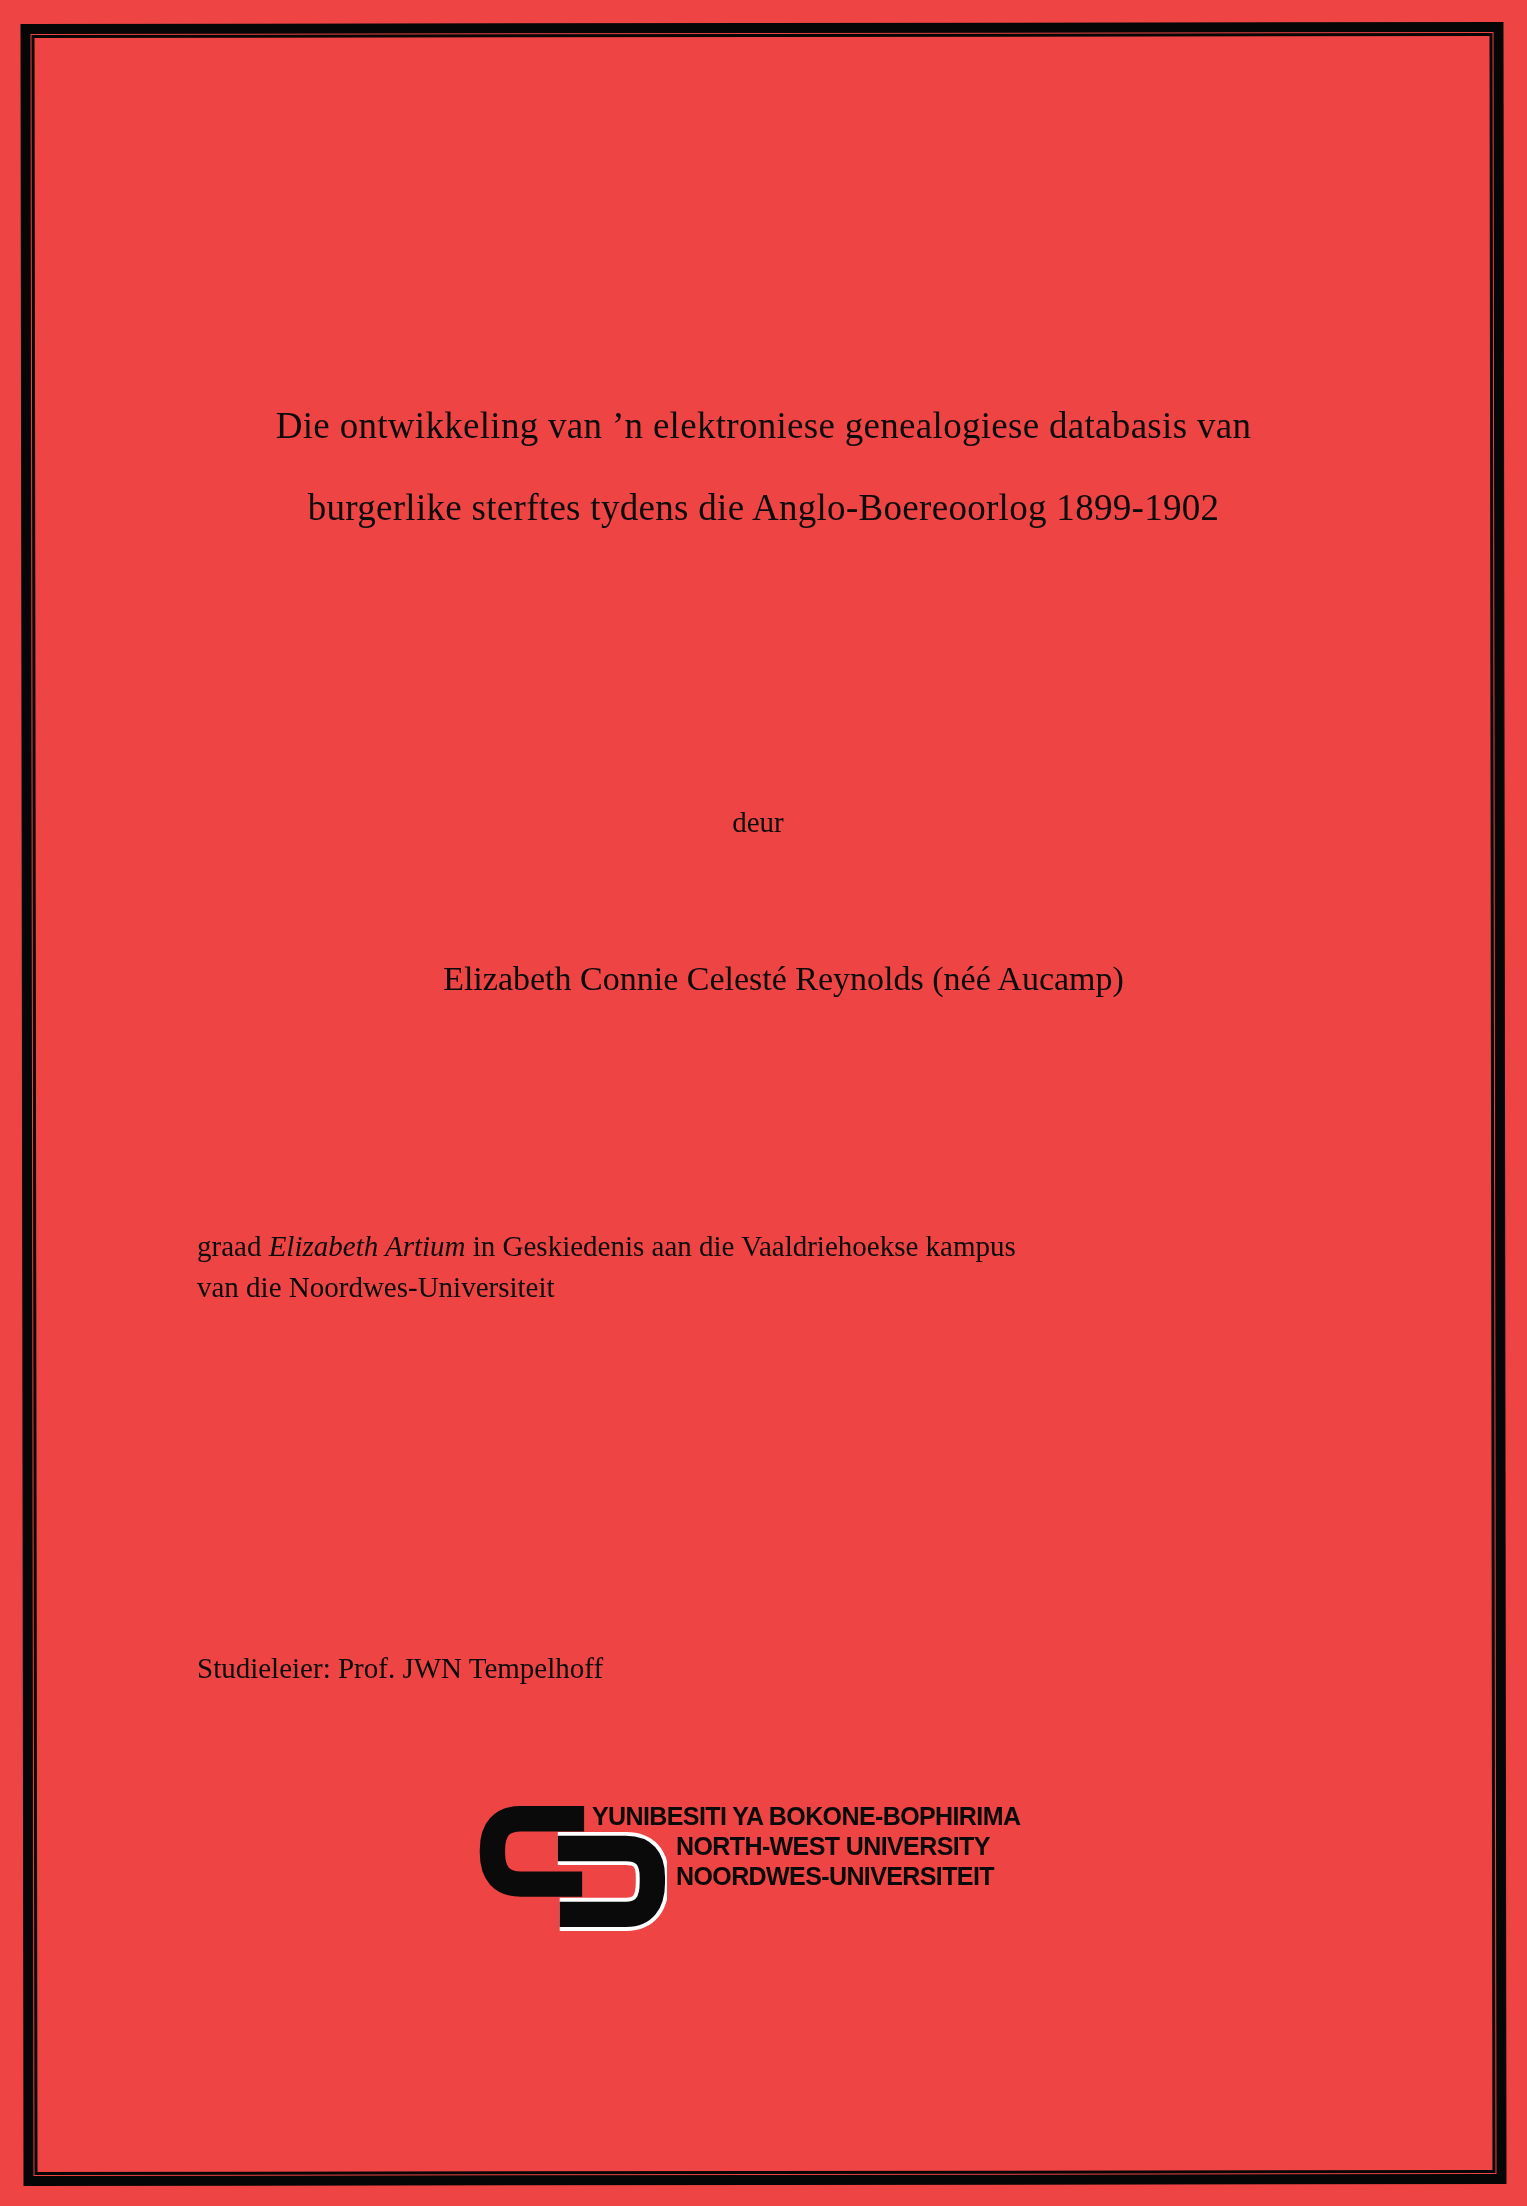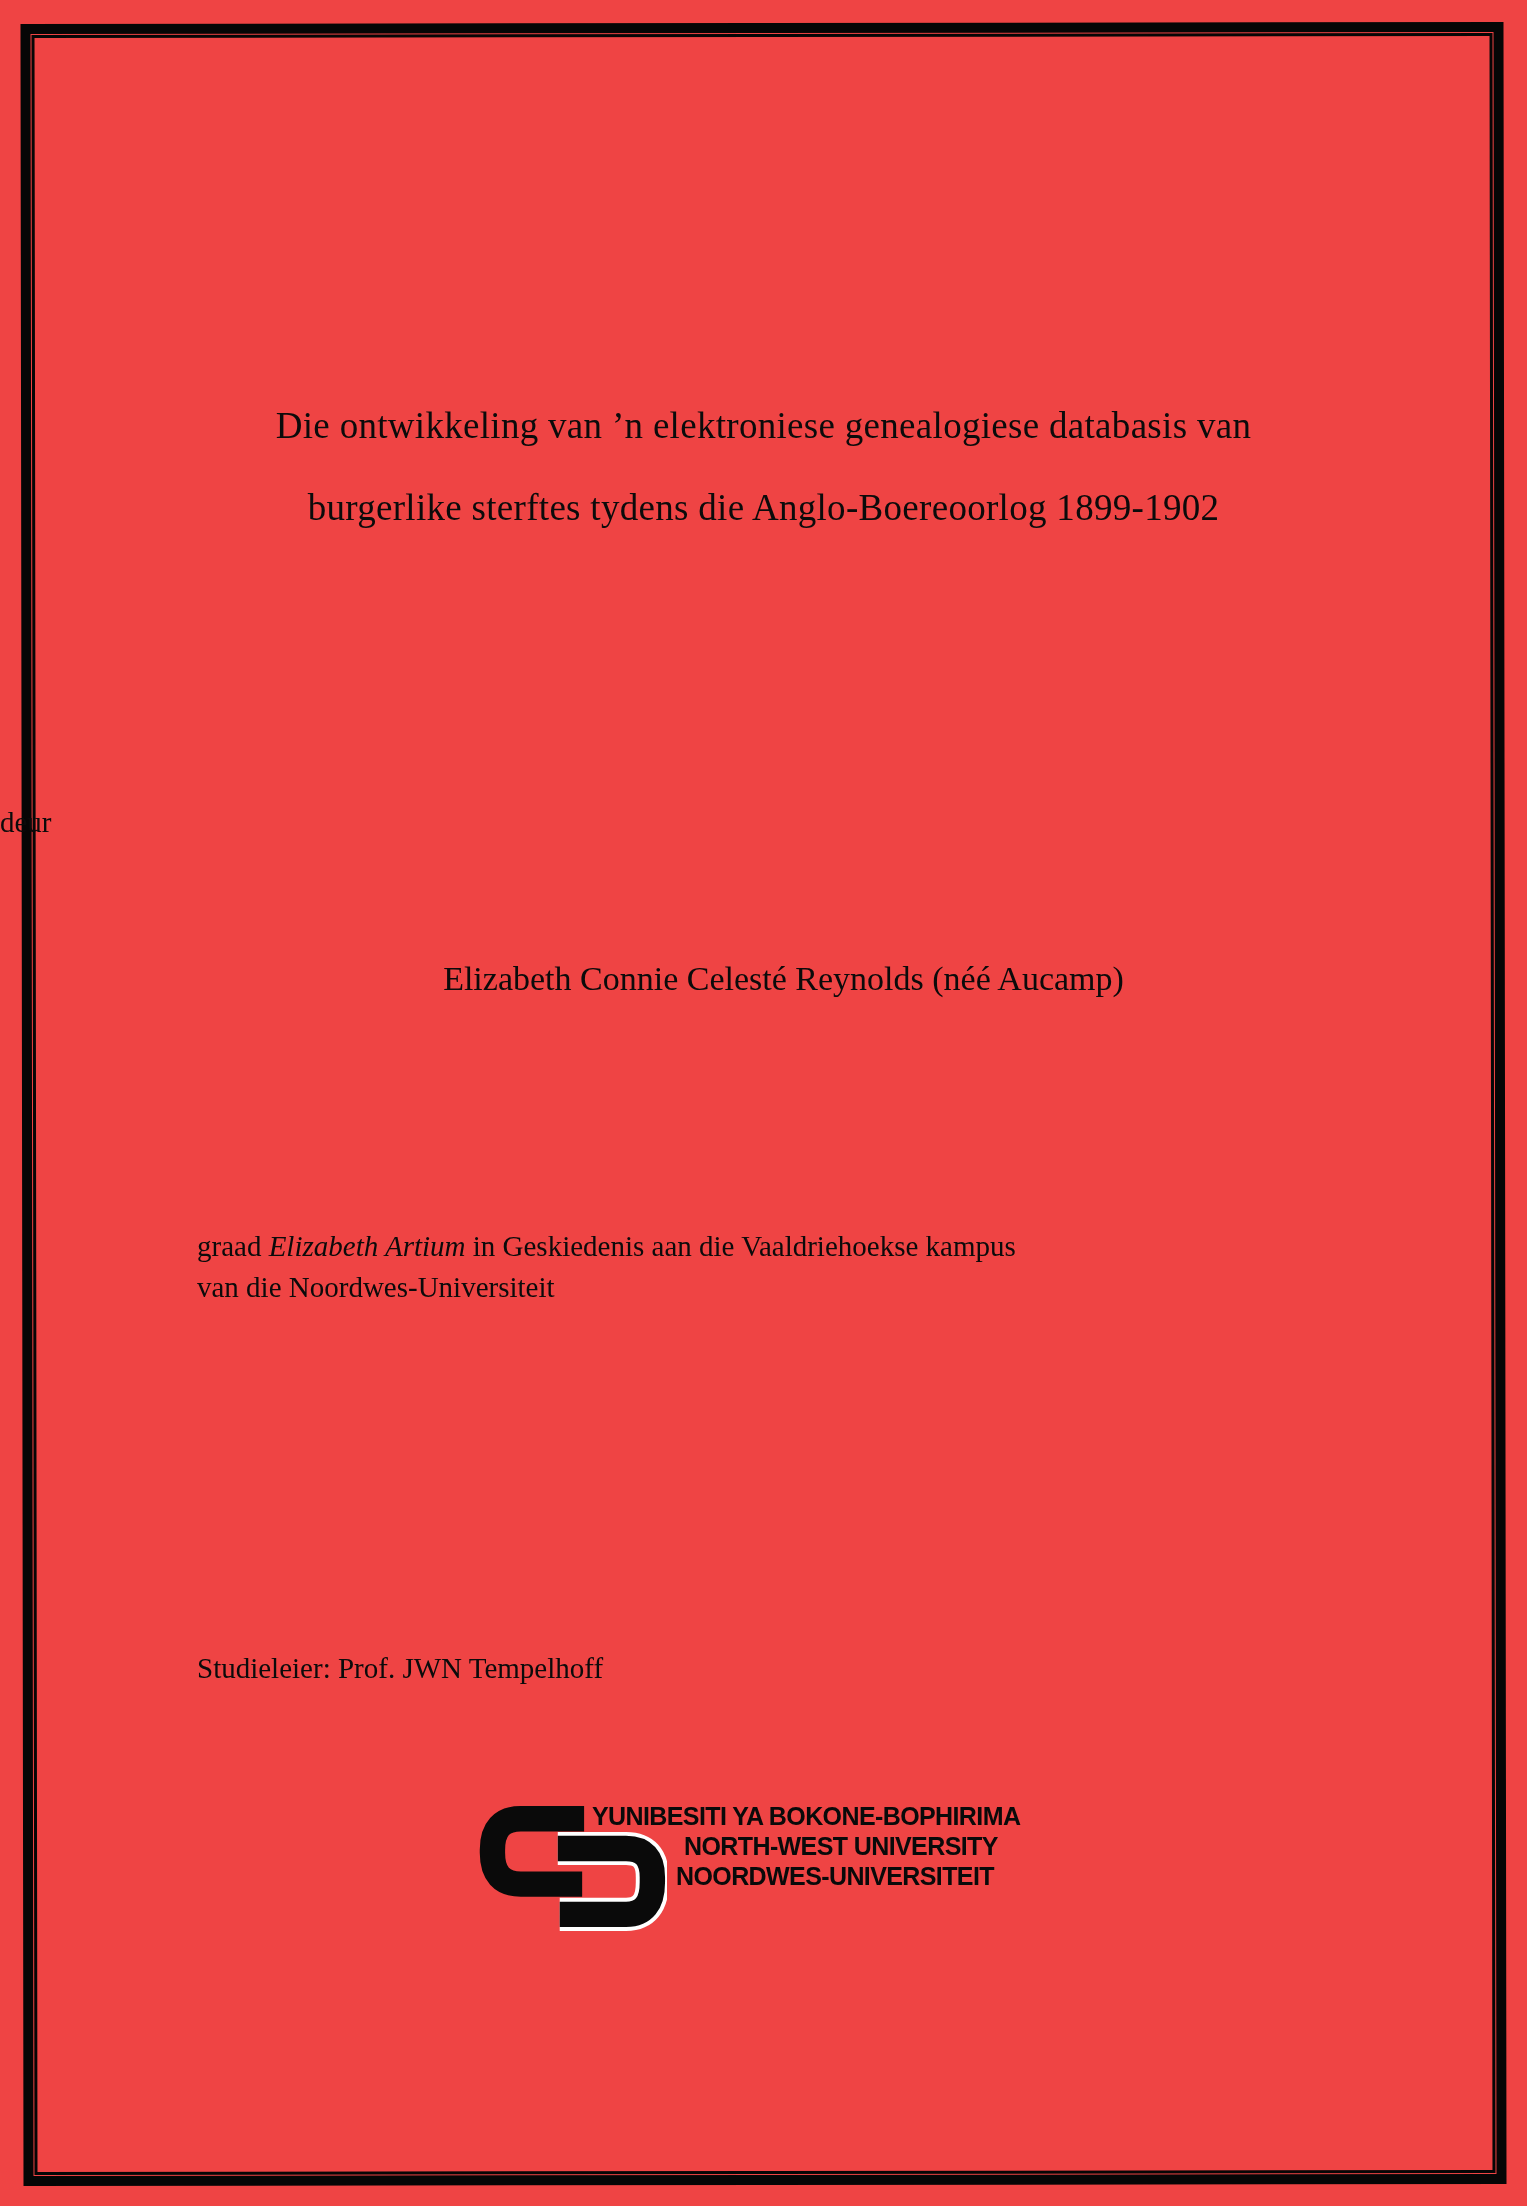--- a/index.html
+++ b/index.html
@@ -41,21 +41,21 @@
     top: 385px;
     text-align: center;
     font-size: 37px;
     line-height: 82px;
     letter-spacing: 0.3px;
   }
   .byline {
     left: 0;
     right: 11px;
     top: 806px;
-    text-align: left;
+    text-align: center;
     font-size: 29px;
   }
   .author {
     left: 0;
     right: 0;
     top: 960px;
     text-align: center;
     font-size: 34px;
     padding-left: 40px;
   }
@@ -92,21 +92,21 @@
     position: absolute;
     font-family: "Liberation Sans", "DejaVu Sans", sans-serif;
     font-weight: 700;
     font-size: 25px;
     line-height: 30px;
     letter-spacing: -0.6px;
     white-space: nowrap;
     color: #0a0a0a;
   }
   .logo-text.l1 { left: 122px; top: 2px; }
-  .logo-text.l2 { left: 206px; top: 32px; margin-left: 8px; }
+  .logo-text.l2 { left: 206px; top: 32px; }
   .logo-text.l3 { left: 206px; top: 62px; }
 </style>
 </head>
 <body>
 
 <div class="page">
 
   <div class="frame-outer">
     <div class="frame-inner"></div>
   </div>

